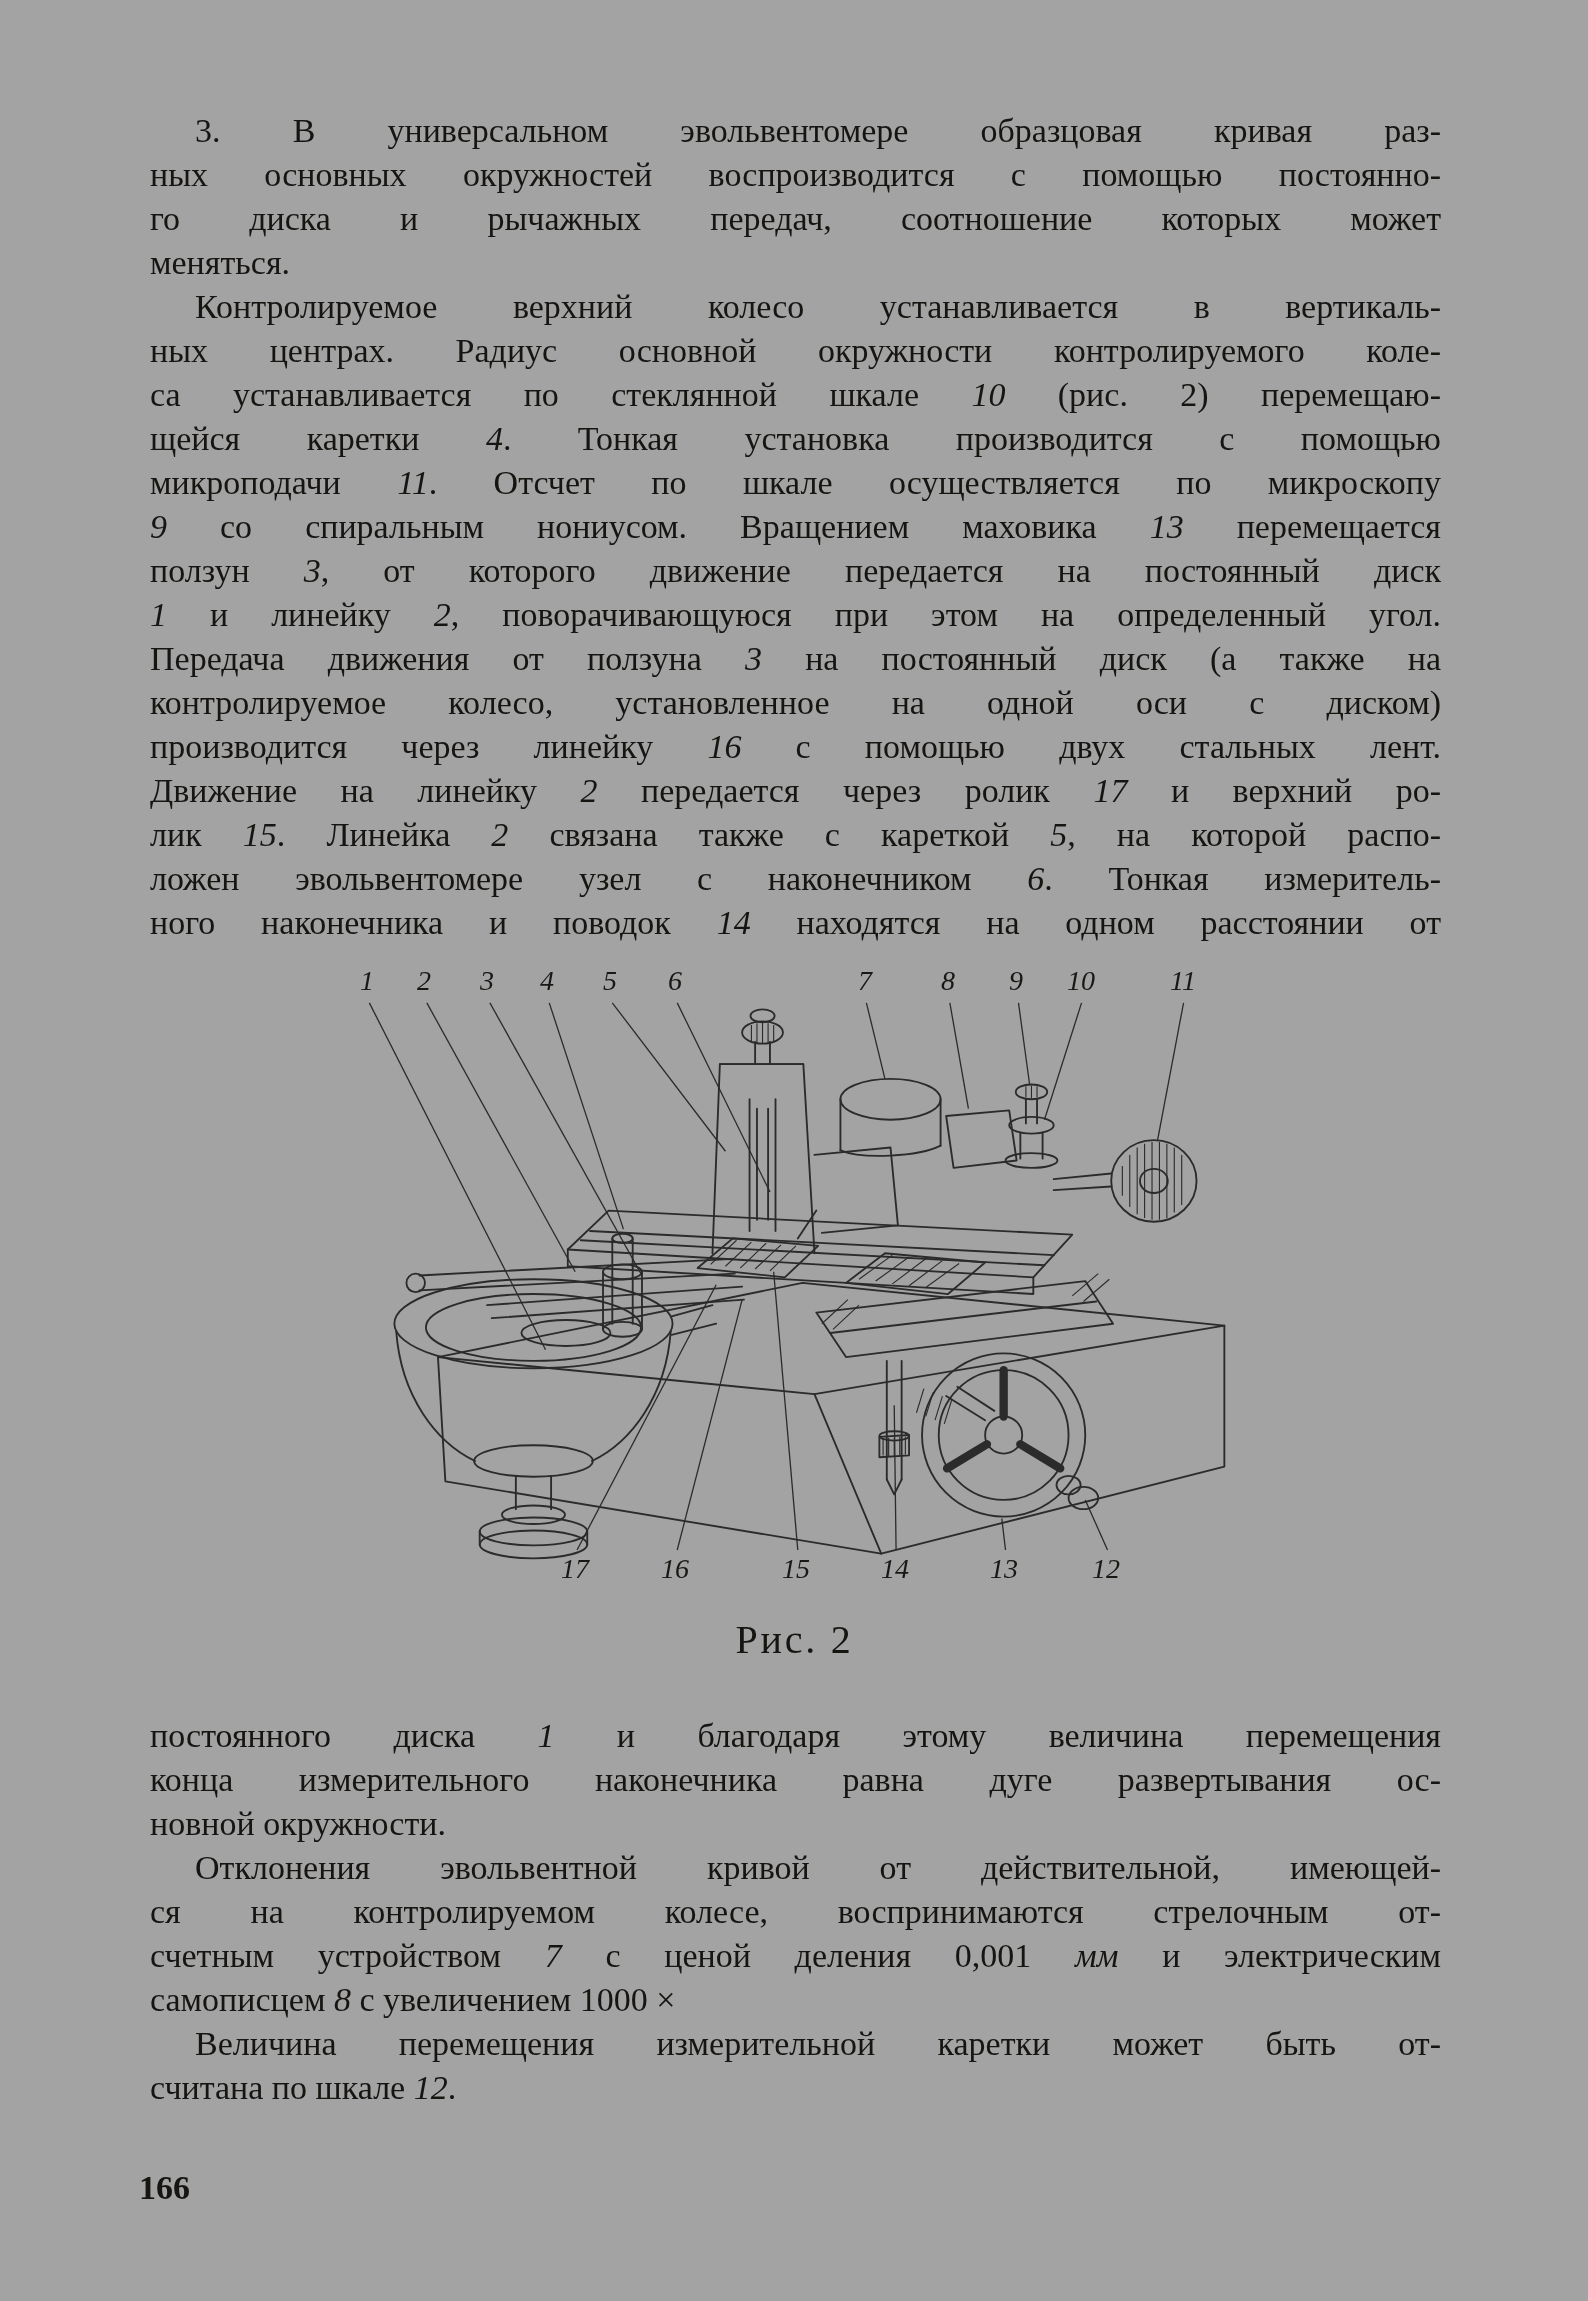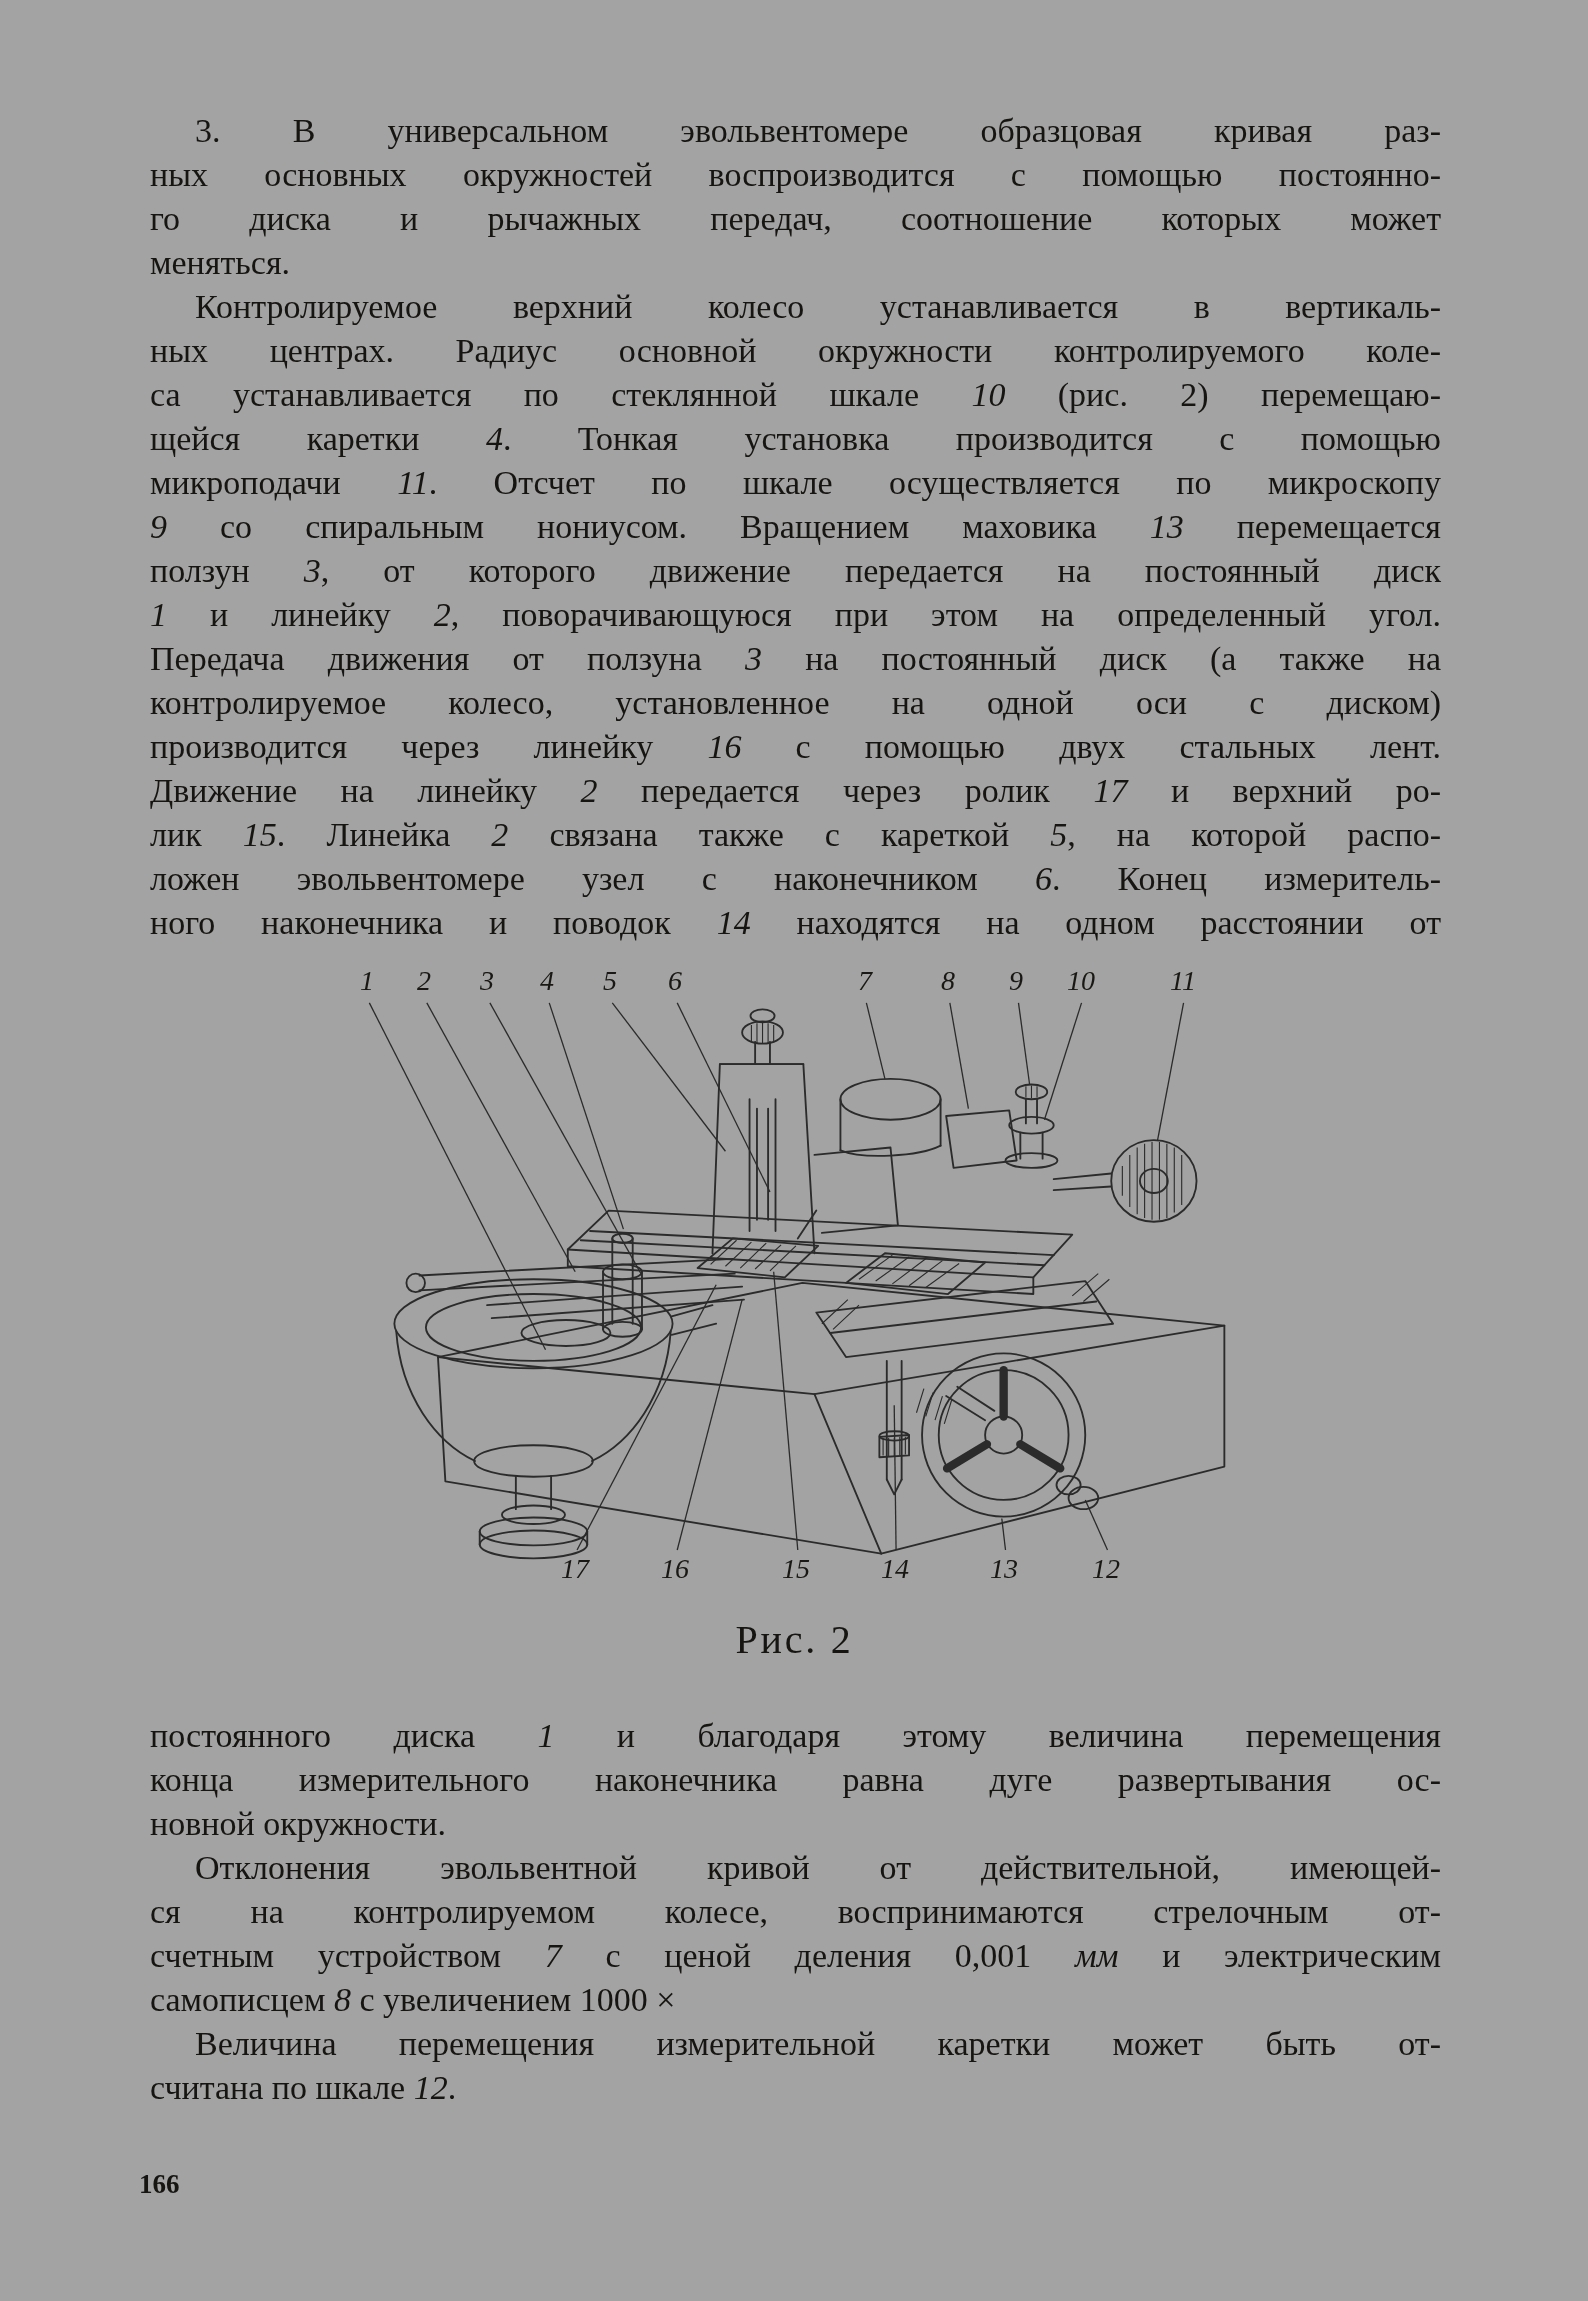--- a/index.html
+++ b/index.html
@@ -43,21 +43,21 @@
     position:absolute;
     top:1616px; left:0;
     width:100%;
     text-align:center;
     font-size:40px;
     letter-spacing:2.8px;
   }
   .pagenum {
     position:absolute;
     left:139px; top:2169px;
-    font-size:27px;
+    font-size:34px;
     font-weight:bold;
   }
 </style>
 </head>
 <body>
 
 <div class="page">
 
   <div class="textcol" id="text-upper">
       <div class="para indent">
@@ -73,21 +73,21 @@
         <div class="line"><span>щейся каретки </span><i>4</i><span>. Тонкая установка производится с помощью</span></div>
         <div class="line"><span>микроподачи </span><i>11</i><span>. Отсчет по шкале осуществляется по микроскопу</span></div>
         <div class="line"><i>9</i><span> со спиральным нониусом. Вращением маховика </span><i>13</i><span> перемещается</span></div>
         <div class="line"><span>ползун </span><i>3</i><span>, от которого движение передается на постоянный диск</span></div>
         <div class="line"><i>1</i><span> и линейку </span><i>2</i><span>, поворачивающуюся при этом на определенный угол.</span></div>
         <div class="line"><span>Передача движения от ползуна </span><i>3</i><span> на постоянный диск (а также на</span></div>
         <div class="line"><span>контролируемое колесо, установленное на одной оси с диском)</span></div>
         <div class="line"><span>производится через линейку </span><i>16</i><span> с помощью двух стальных лент.</span></div>
         <div class="line"><span>Движение на линейку </span><i>2</i><span> передается через ролик </span><i>17</i><span> и верхний ро-</span></div>
         <div class="line"><span>лик </span><i>15</i><span>. Линейка </span><i>2</i><span> связана также с кареткой </span><i>5</i><span>, на которой распо-</span></div>
-        <div class="line"><span>ложен эвольвентомере узел с наконечником </span><i>6</i><span>. Конец измеритель-</span></div>
+        <div class="line"><span>ложен эвольвентомере узел с наконечником </span><i>6</i><span>. Тонкая измеритель-</span></div>
         <div class="line"><span>ного наконечника и поводок </span><i>14</i><span> находятся на одном расстоянии от</span></div>
       </div>
     </div>
 
   <div class="figure">
     <svg viewBox="0 0 1060 680" width="983" height="631">
       <g stroke="#2b2b2b" fill="none" stroke-width="2" stroke-linejoin="round" stroke-linecap="round">
 
         <path d="M152,428 L545,348 L1000,394 L1000,546 L630,640 L160,562 Z"></path>
         <path d="M152,428 L558,468 L1000,394"></path>

